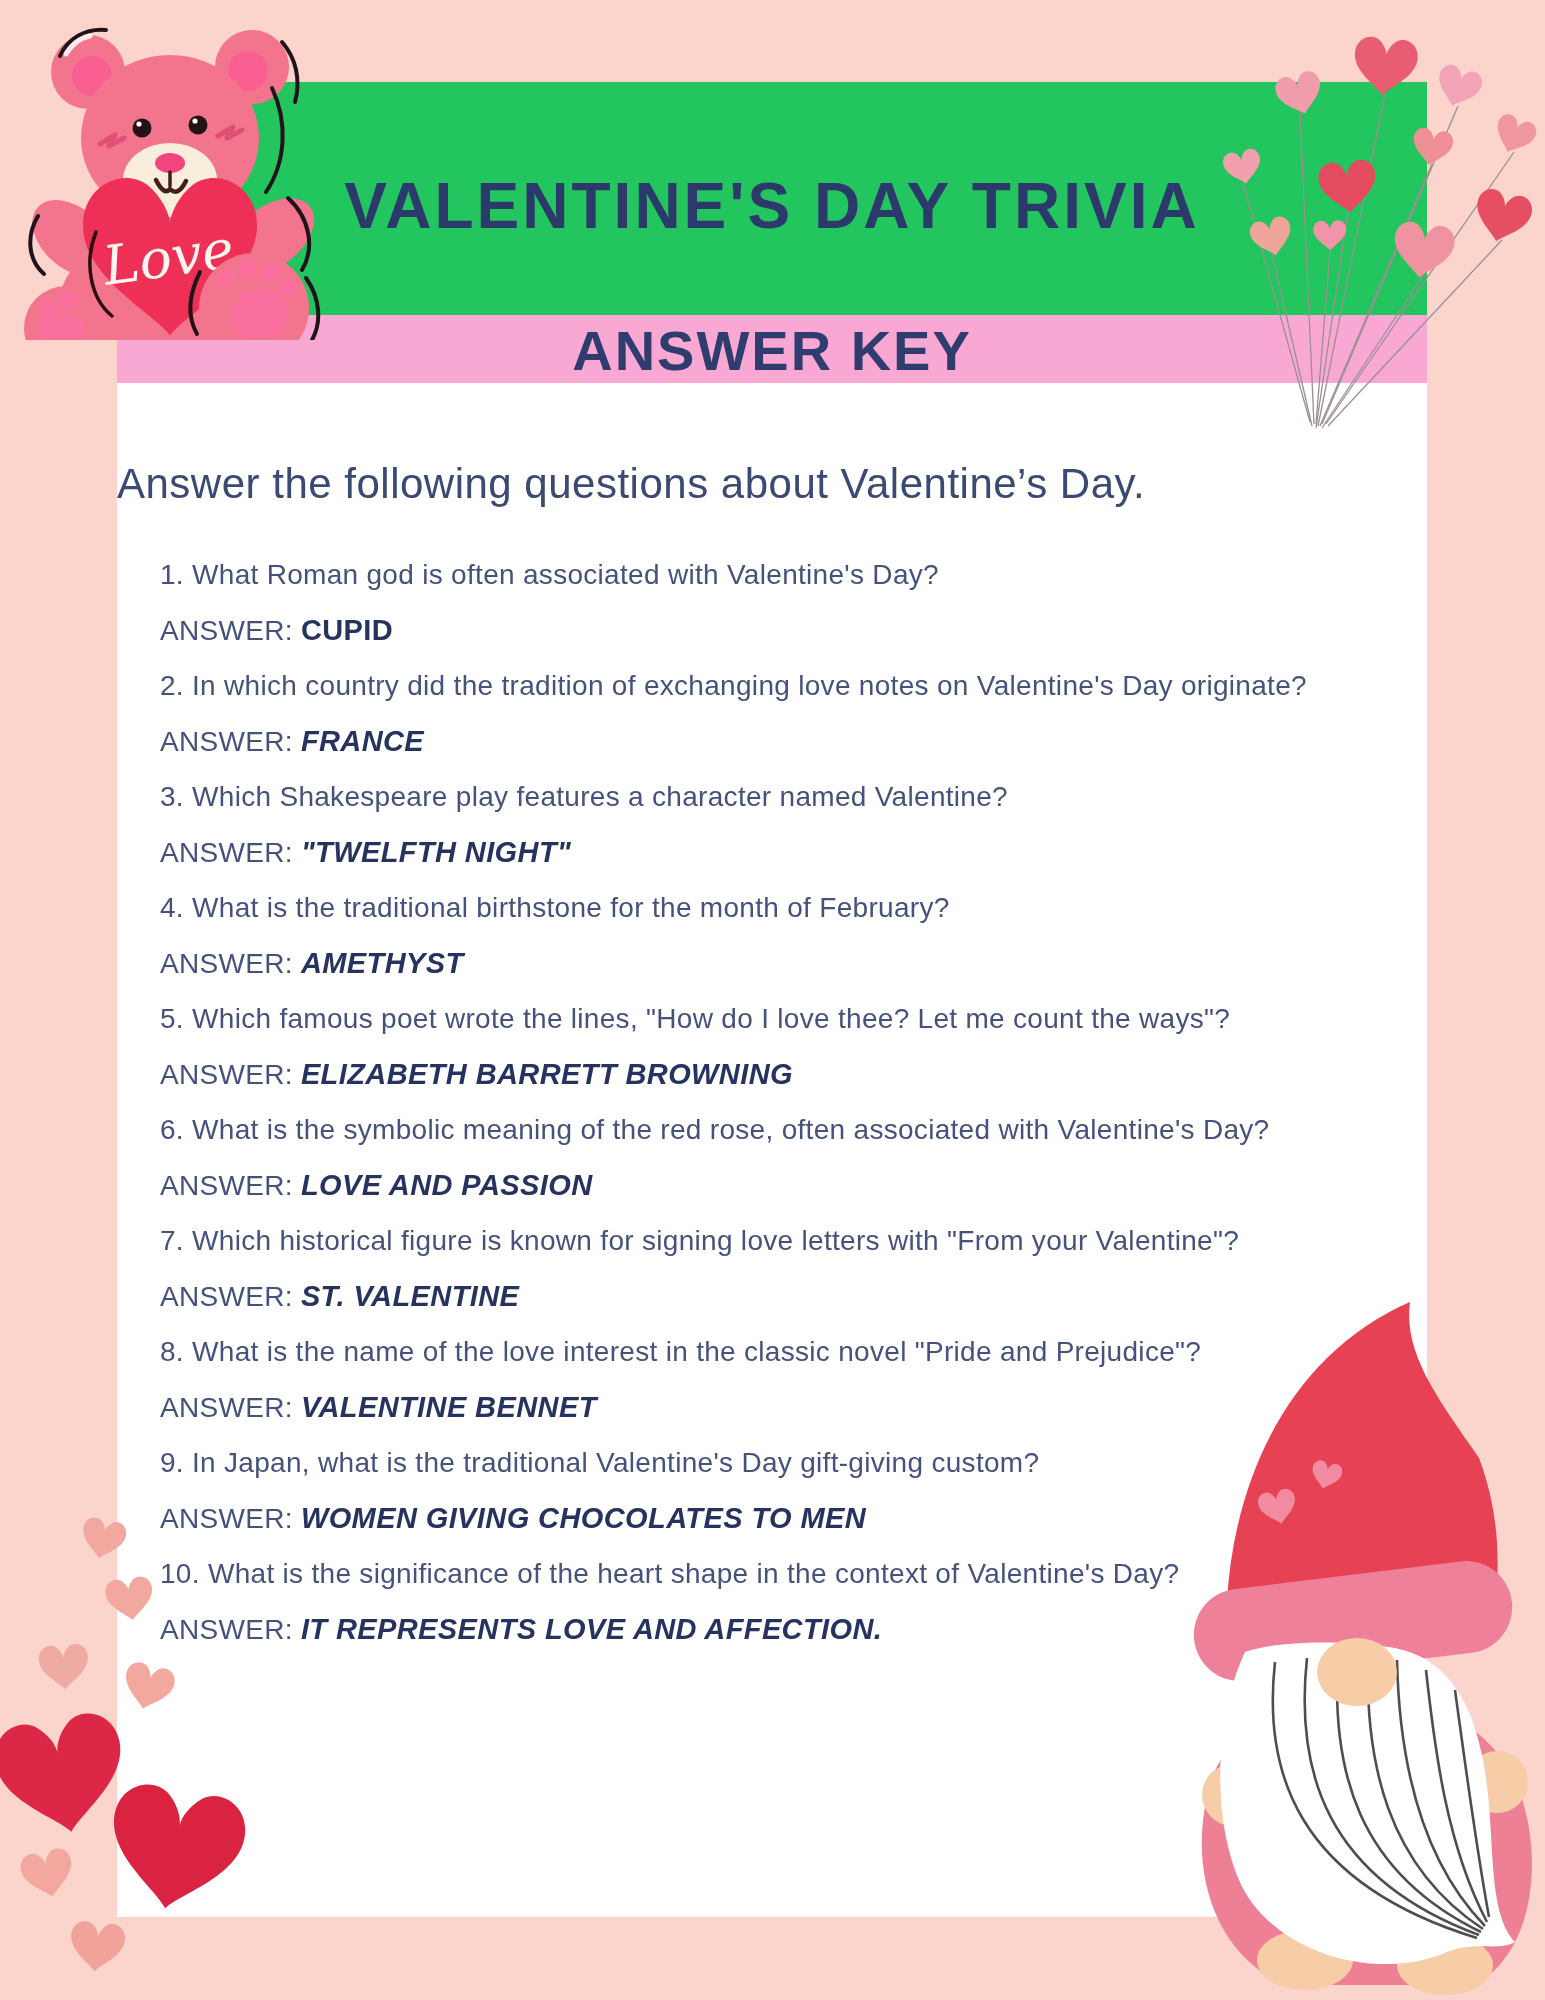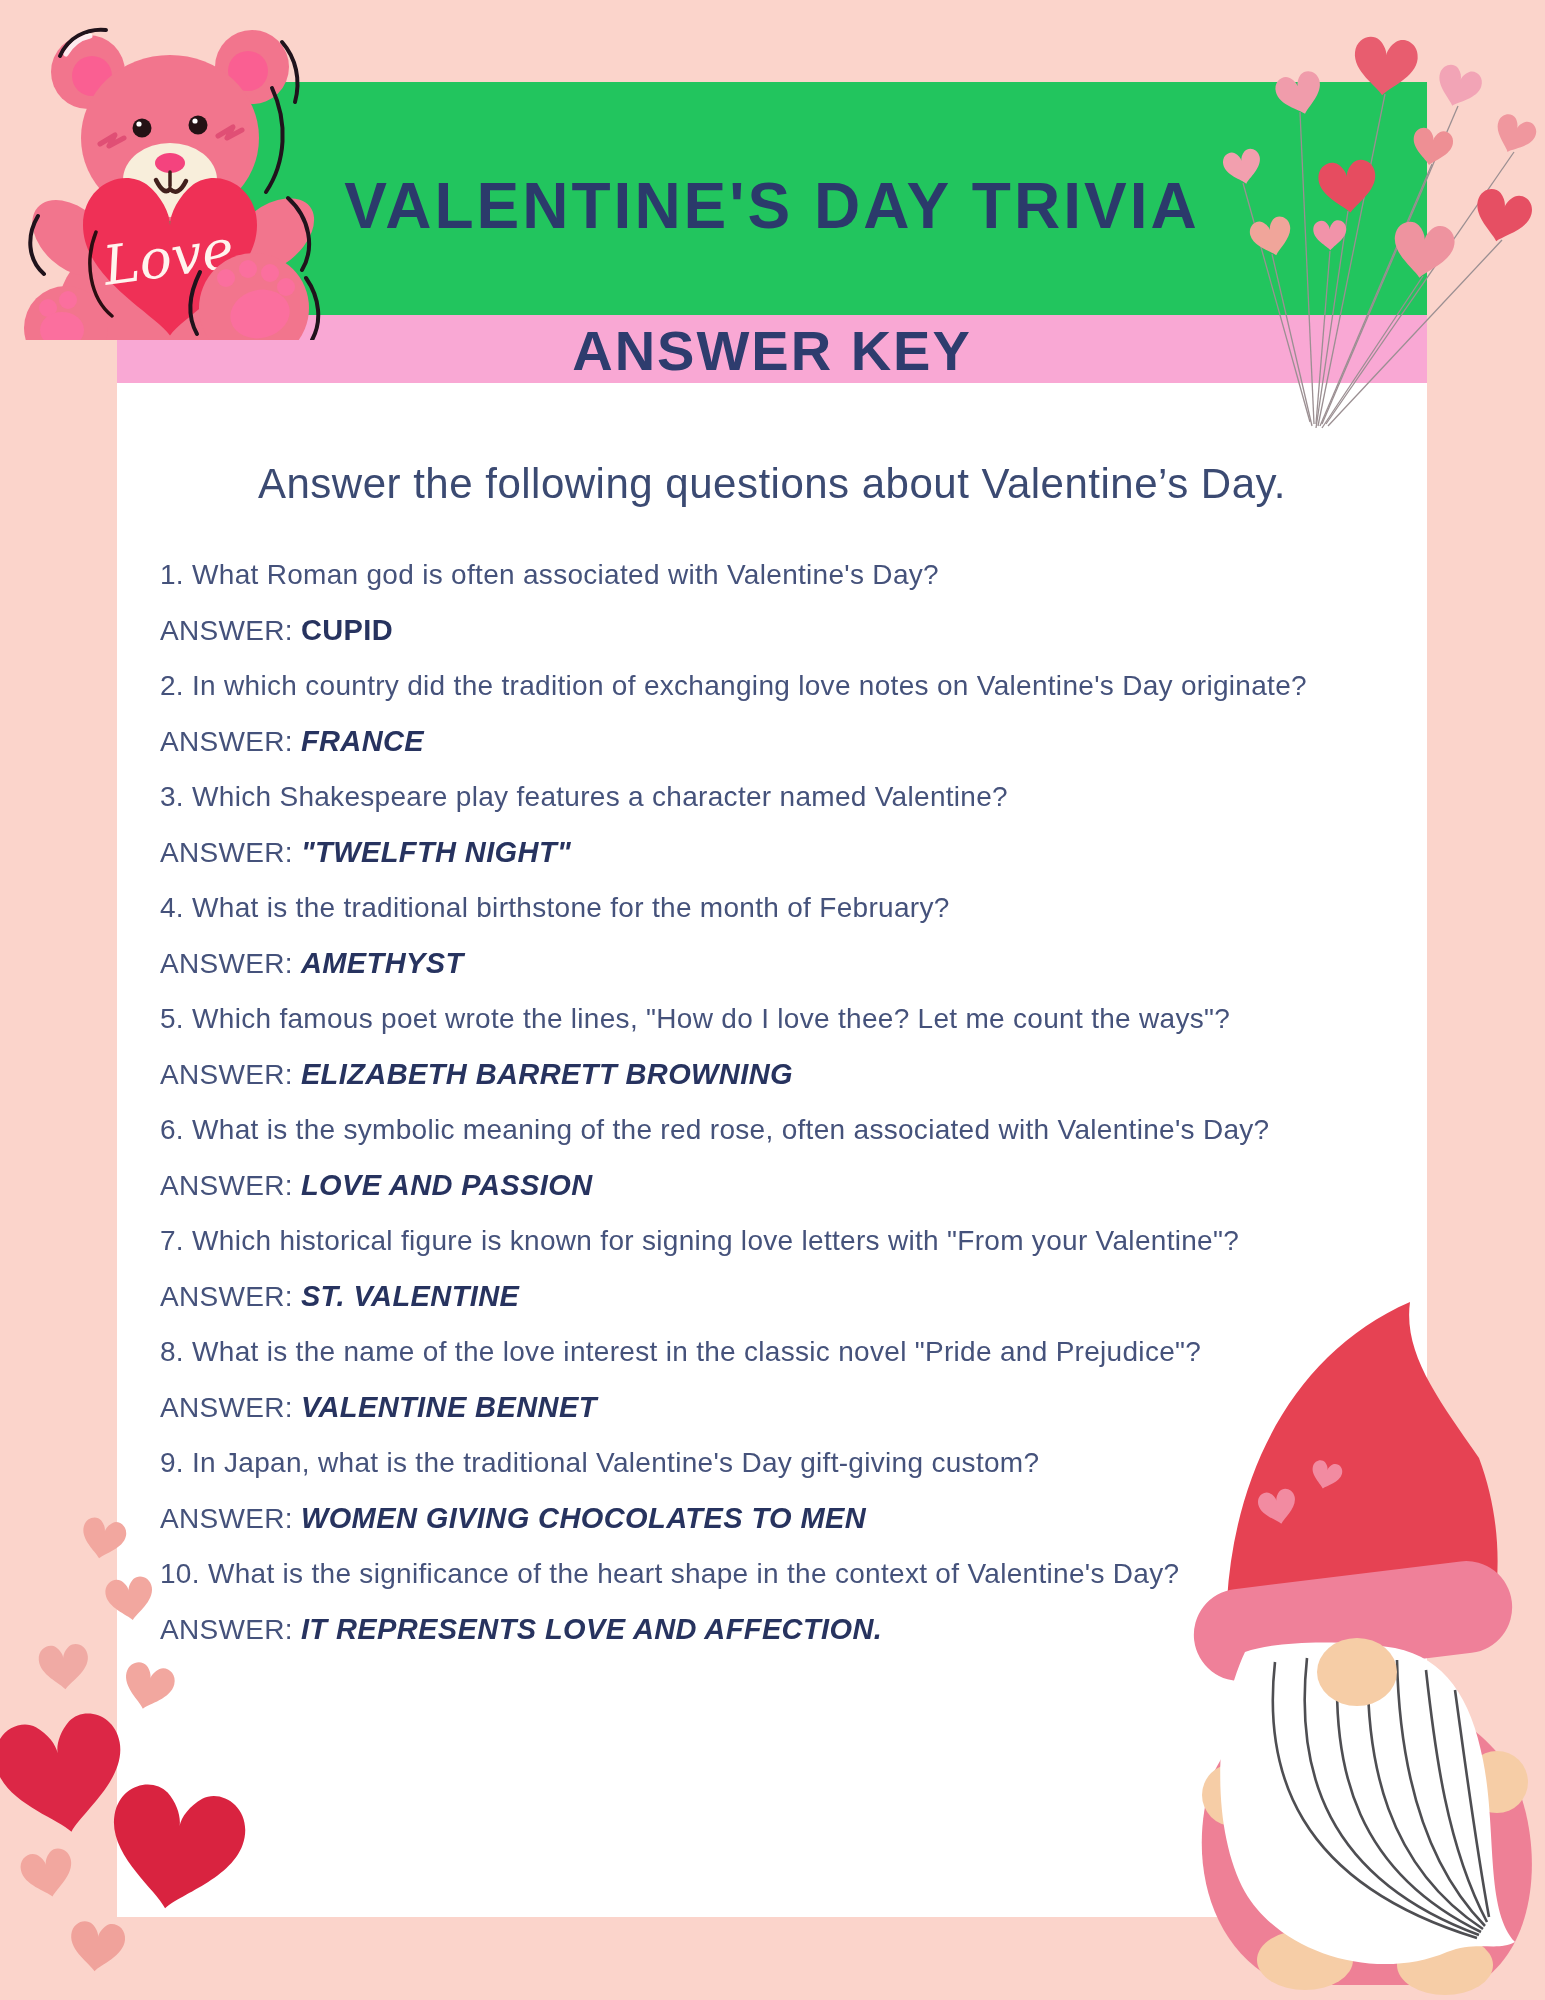--- a/index.html
+++ b/index.html
@@ -22,21 +22,21 @@
   }
   .page-subtitle{
     font-size:56px;font-weight:bold;letter-spacing:2px;color:#2e3c6e;white-space:nowrap;
   }
   .content{
     position:absolute;left:117px;top:383px;width:1310px;height:1534px;
     background:#ffffff;
   }
   .instruction{
     position:absolute;left:117px;top:460px;width:1310px;
-    text-align:center;font-size:42px;color:#3b4a72;letter-spacing:0.5px;
+    text-align:left;font-size:42px;color:#3b4a72;letter-spacing:0.5px;
   }
   .qa-list{
     position:absolute;left:160px;top:558px;width:1240px;
     display:flex;flex-direction:column;gap:21px;
   }
   .q,.a{font-size:28px;line-height:34px;color:#45527b;letter-spacing:0.3px;white-space:nowrap;}
   .a .alabel{color:#45527b;}
   .a .aval{
     font-weight:bold;font-style:italic;color:#27335f;font-size:29px;letter-spacing:0.4px;margin-top:36px;
   }

